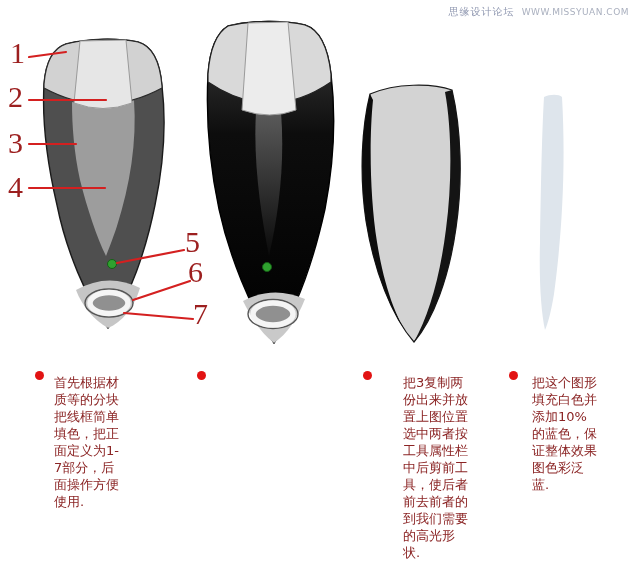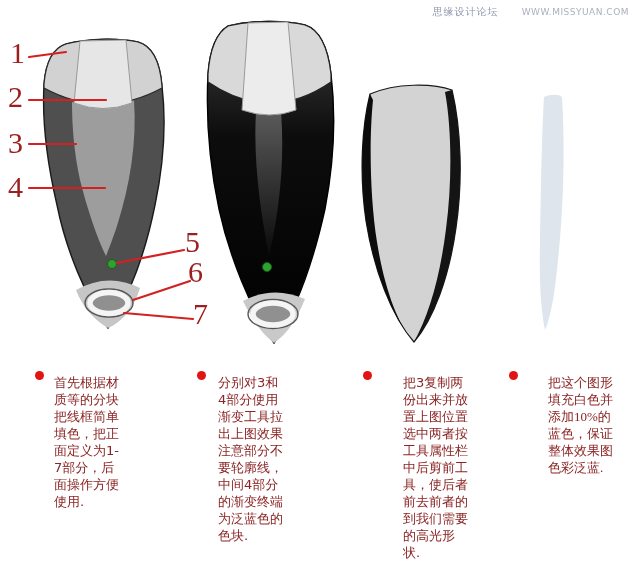--- a/index.html
+++ b/index.html
@@ -6,21 +6,21 @@
   .canvas {
     position:relative; width:635px; height:569px; background:#ffffff;
     overflow:hidden; font-family:"DejaVu Sans", sans-serif;
   }
   .figure-svg { position:absolute; left:0; top:0; }
   .watermark {
     position:absolute; top:6px; right:6px; font-size:10px; line-height:12px;
     color:#99a0b6; white-space:nowrap;
   }
   .watermark .site { color:#8f97b0; letter-spacing:1px; }
-  .watermark .url  { color:#aab0bf; font-size:9px; letter-spacing:0.5px; margin-left:20px; }
+  .watermark .url  { color:#aab0bf; font-size:9px; letter-spacing:0.5px; margin-left:4px; }
   .num {
     position:absolute; font-family:"Liberation Serif", serif;
     font-size:30px; line-height:30px; color:#9c1f1f; font-weight:normal;
   }
   .bullet {
     position:absolute; top:371px; width:9px; height:9px;
     background:#e21313; border-radius:50%;
   }
   .step-text {
     position:absolute; top:366px; width:66px;
@@ -100,21 +100,20 @@
   <div class="num" style="left:8px;  top:128px;">3</div>
   <div class="num" style="left:8px;  top:172px;">4</div>
   <div class="num" style="left:185px; top:227px;">5</div>
   <div class="num" style="left:188px; top:257px;">6</div>
   <div class="num" style="left:193px; top:299px;">7</div>
 
   <div class="bullet" style="left:35px;"></div>
   <div class="step-text" style="left:54px;">首先根据材质等的分块把线框简单填色，把正面定义为1-7部分，后面操作方便使用.</div>
 
   <div class="bullet" style="left:197px;"></div>
-  <div class="step-text" style="left:218px;">分别对3和4部分使用渐变工具拉出上图效果注意部分不要轮廓线，中间4部分的渐变终端为泛蓝色的色块.</div>
 
   <div class="bullet" style="left:363px;"></div>
   <div class="step-text" style="left:403px; width:68px;">把3复制两份出来并放置上图位置选中两者按工具属性栏中后剪前工具，使后者前去前者的到我们需要的高光形状.</div>
 
   <div class="bullet" style="left:509px;"></div>
-  <div class="step-text" style="left:548px;font-family:Liberation Serif, serif;">把这个图形填充白色并添加10%的蓝色，保证整体效果图色彩泛蓝.</div>
+  <div class="step-text" style="left:532px;">把这个图形填充白色并添加10%的蓝色，保证整体效果图色彩泛蓝.</div>
 
 </div>
 
 </body></html>

